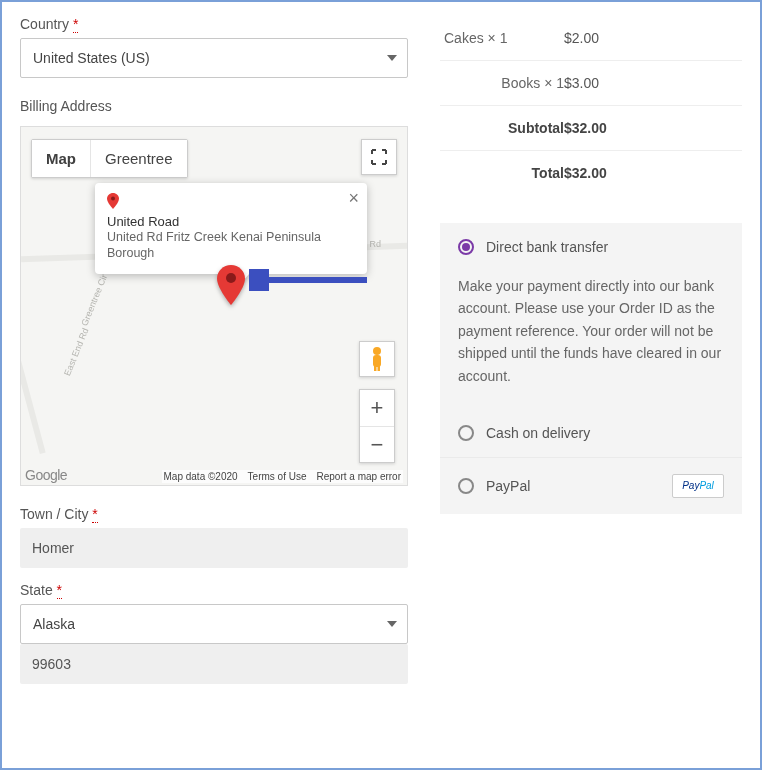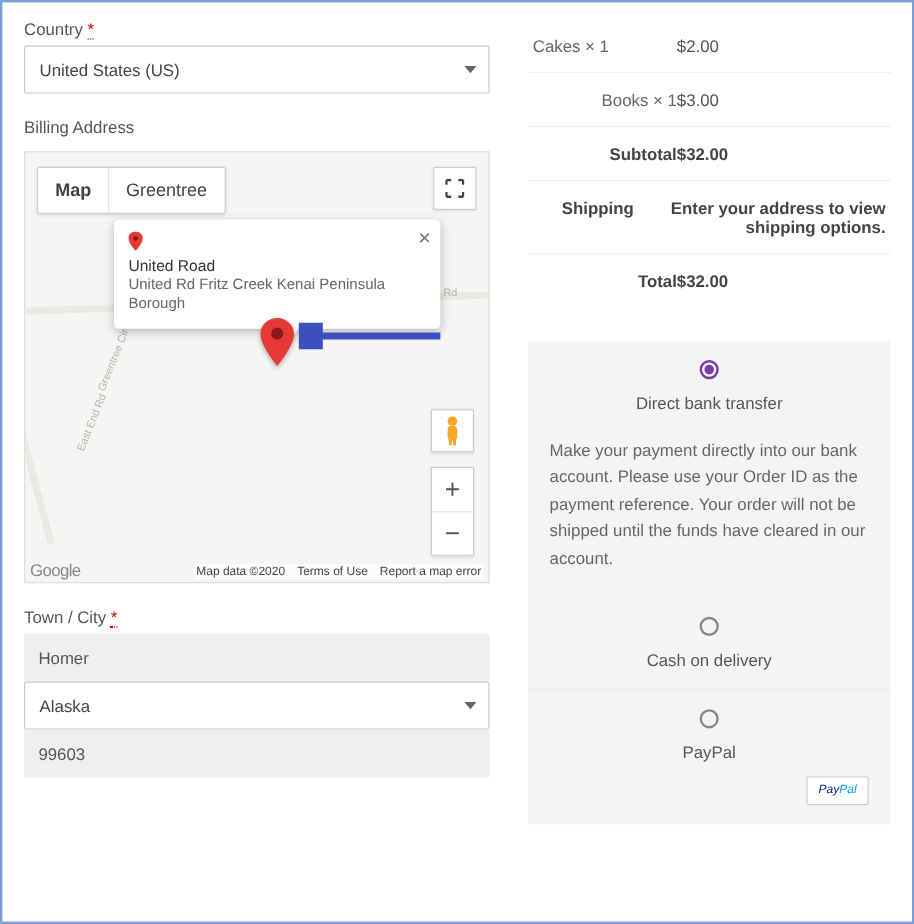--- a/index.html
+++ b/index.html
@@ -131,21 +131,21 @@
 
   
   .summary { border-bottom: none; }
   .sum-row { display: flex; padding: 14px 4px; color: #333; }
   .sum-row + .sum-row { border-top: 1px solid #eee; text-align: right; }
   .sum-row .k { width: 120px; color: #666; }
   .sum-row .v { color: #555; }
   .sum-row.strong .k, .sum-row.strong .v { font-weight: 700; color: #444; }
 
   .payments { margin-top: 28px; background: #f4f4f4; }
-  .pay-item { padding: 16px 18px; display: flex; align-items: center; gap: 12px; color: #555; cursor: pointer; flex-direction: column; }
+  .pay-item { padding: 16px 18px; display: flex; align-items: center; gap: 12px; color: #555; cursor: pointer; }
   .pay-item + .pay-item { border-top: 1px solid #eaeaea; }
   .radio { width: 16px; height: 16px; border-radius: 50%; border: 2px solid #888; flex-shrink: 0; display:flex; align-items:center; justify-content:center; }
   .radio.on { border-color: #7b3aa7; }
   .radio.on::after { content: ""; width: 8px; height: 8px; background: #7b3aa7; border-radius: 50%; }
   .pay-desc { padding: 4px 18px 22px 18px; color: #666; line-height: 1.6; font-size: 14px; }
   .paypal-badge {
     margin-left: auto; width: 52px; height: 24px; border: 1px solid #ccc; border-radius: 2px;
     background: #fff; display:flex; align-items:center; justify-content:center;
     font-size: 10px; font-weight: 400; font-style: italic;
   }
@@ -238,20 +238,23 @@
         <span>Terms of Use</span>
         <span>Report a map error</span>
       </div>
     </div>
 
     <div class="field-label section-space">
       <span>Town / City</span> <span class="req">*</span>
     </div>
     <input class="text-input filled" value="Homer" style="">
 
+    <div class="field-label mt14">
+      <span>State</span> <span class="req">*</span>
+    </div>
     <div class="select" style="background:#fff;">
       <span>Alaska</span>
       <span class="caret"></span>
     </div>
 
     <input class="text-input filled" value="99603" style="">
   </div>
 
   <div class="right">
     <div class="summary" id="summary">
@@ -259,24 +262,20 @@
           <div class="k">Cakes × 1</div>
           <div class="v">$2.00</div>
         </div>
         <div class="sum-row">
           <div class="k">Books × 1</div>
           <div class="v">$3.00</div>
         </div>
         <div class="sum-row strong">
           <div class="k">Subtotal</div>
           <div class="v">$32.00</div>
-        </div>
-        <div class="sum-row strong">
-          <div class="k">Shipping</div>
-          <div class="v">Enter your address to view shipping options.</div>
         </div>
         <div class="sum-row strong">
           <div class="k">Total</div>
           <div class="v">$32.00</div>
         </div>
       </div>
 
     <div class="payments">
       <div class="pay-item">
         <span class="radio on"></span>

